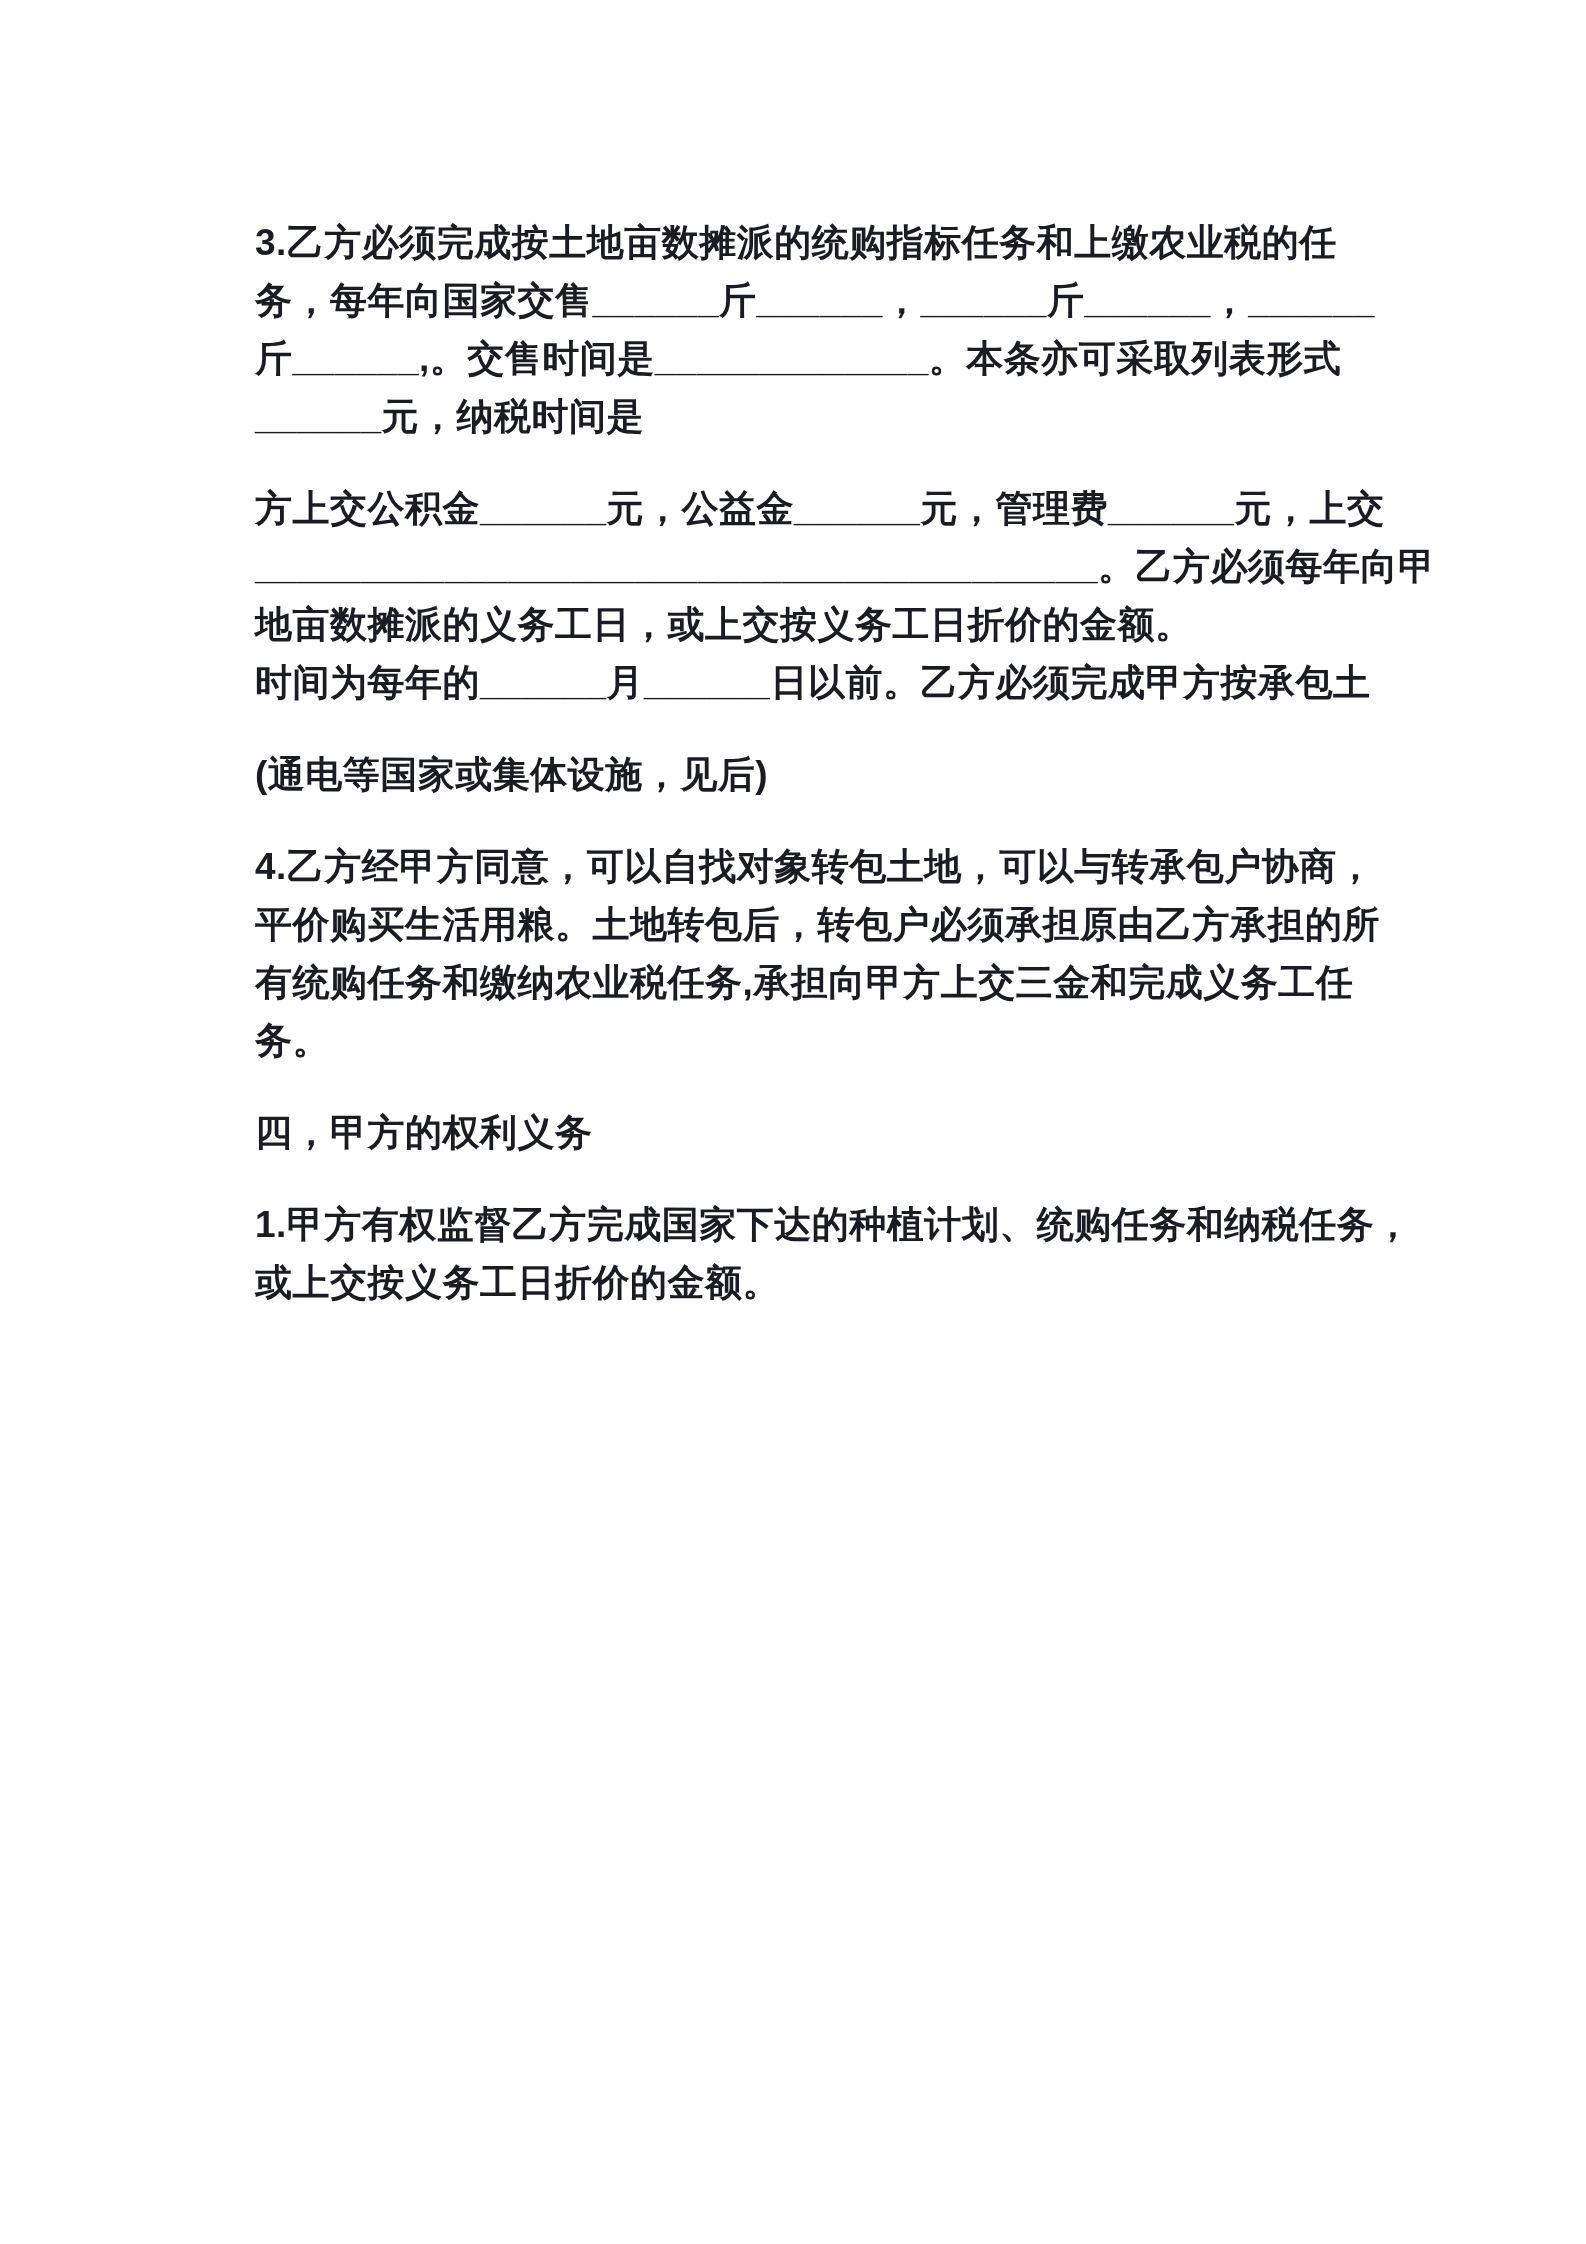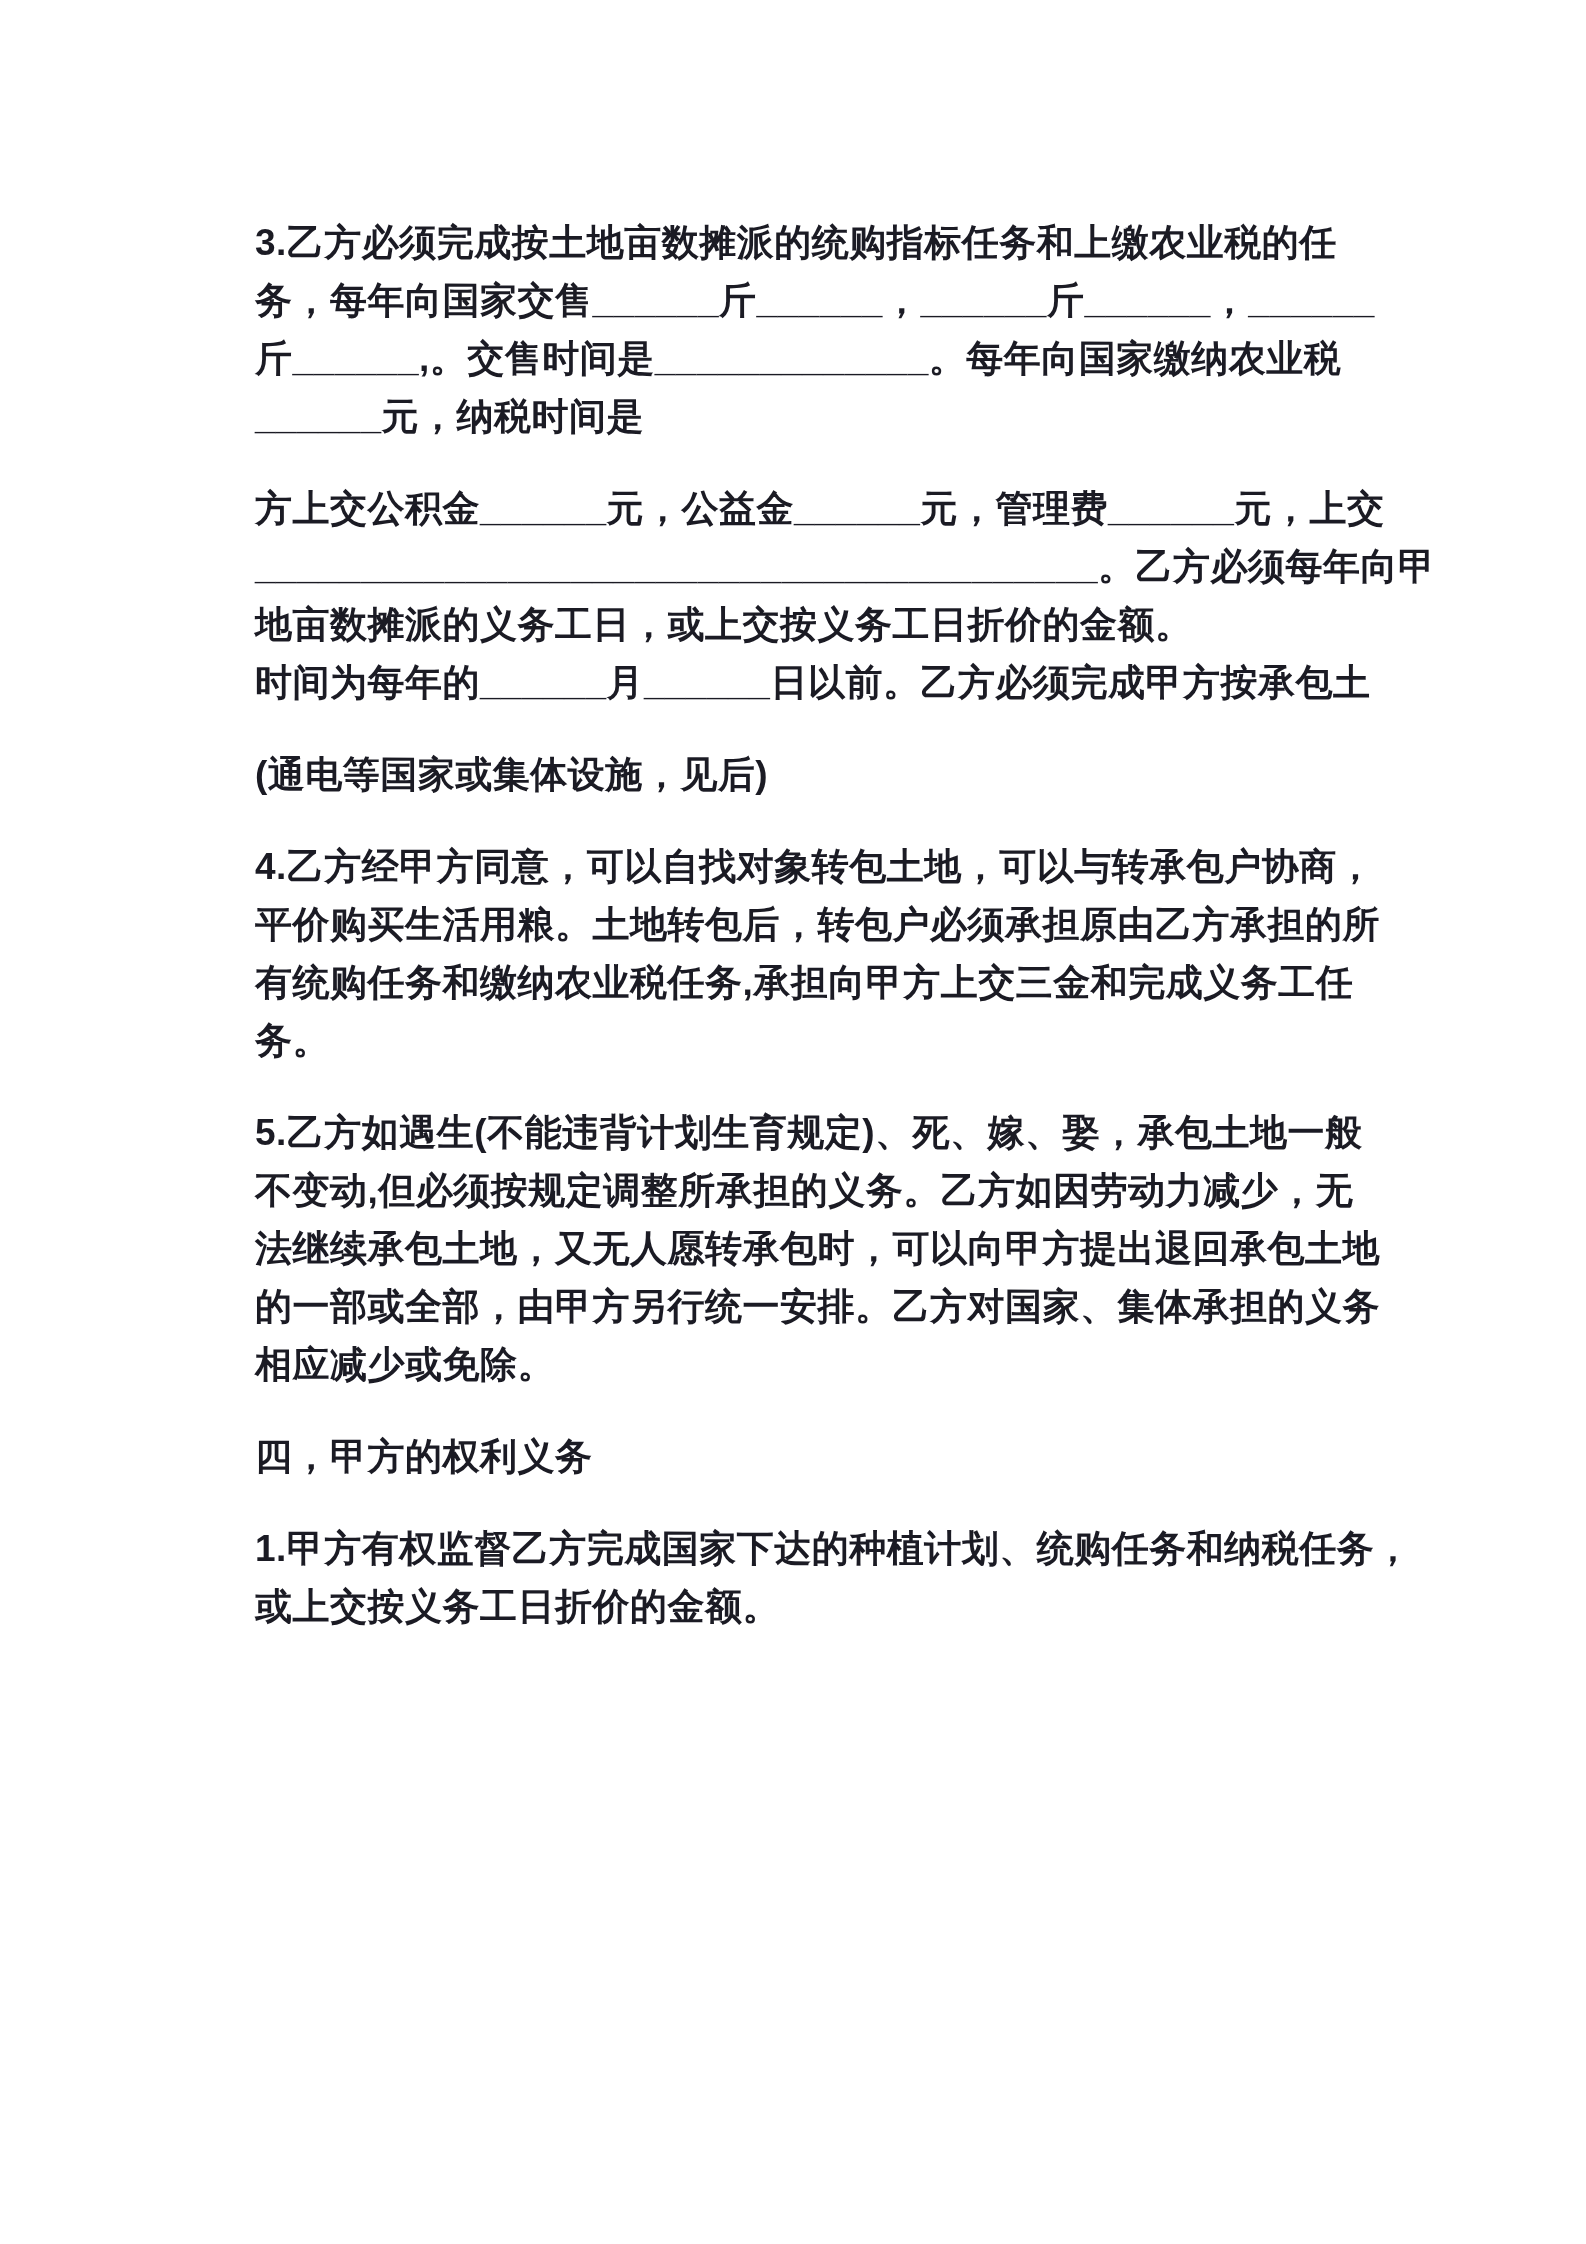--- a/index.html
+++ b/index.html
@@ -36,46 +36,39 @@
   }
 </style>
 </head>
 <body>
 
 <div class="page">
   <div class="content">
       <div class="paragraph">
         <div class="line">3.乙方必须完成按土地亩数摊派的统购指标任务和上缴农业税的任</div>
         <div class="line">务，每年向国家交售______斤______，______斤______，______</div>
-        <div class="line">斤______,。交售时间是_____________。每年向国家缴纳农业税</div>
+        <div class="line">斤______,。交售时间是_____________。本条亦可采取列表形式</div>
         <div class="line">______元，纳税时间是</div>
       </div>
       <div class="paragraph">
         <div class="line">方上交公积金______元，公益金______元，管理费______元，上交</div>
         <div class="line">________________________________________。乙方必须每年向甲</div>
         <div class="line">地亩数摊派的义务工日，或上交按义务工日折价的金额。</div>
         <div class="line">时间为每年的______月______日以前。乙方必须完成甲方按承包土</div>
       </div>
       <div class="paragraph">
         <div class="line">(通电等国家或集体设施，见后)</div>
       </div>
       <div class="paragraph">
         <div class="line">4.乙方经甲方同意，可以自找对象转包土地，可以与转承包户协商，</div>
         <div class="line">平价购买生活用粮。土地转包后，转包户必须承担原由乙方承担的所</div>
         <div class="line">有统购任务和缴纳农业税任务,承担向甲方上交三金和完成义务工任</div>
         <div class="line">务。</div>
       </div>
       <div class="paragraph">
-        <div class="line">5.乙方如遇生(不能违背计划生育规定)、死、嫁、娶，承包土地一般</div>
-        <div class="line">不变动,但必须按规定调整所承担的义务。乙方如因劳动力减少，无</div>
-        <div class="line">法继续承包土地，又无人愿转承包时，可以向甲方提出退回承包土地</div>
-        <div class="line">的一部或全部，由甲方另行统一安排。乙方对国家、集体承担的义务</div>
-        <div class="line">相应减少或免除。</div>
-      </div>
-      <div class="paragraph">
         <div class="line">四，甲方的权利义务</div>
       </div>
       <div class="paragraph">
         <div class="line">1.甲方有权监督乙方完成国家下达的种植计划、统购任务和纳税任务，</div>
         <div class="line">或上交按义务工日折价的金额。</div>
       </div>
     </div>
 </div>
 
 </body></html>

